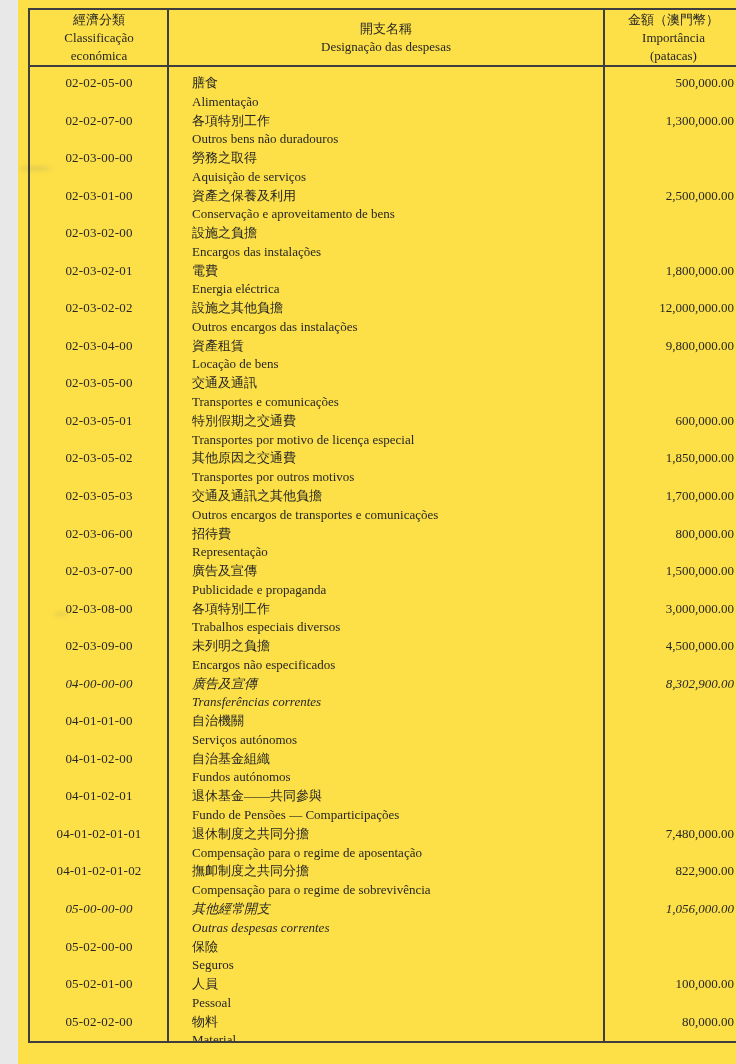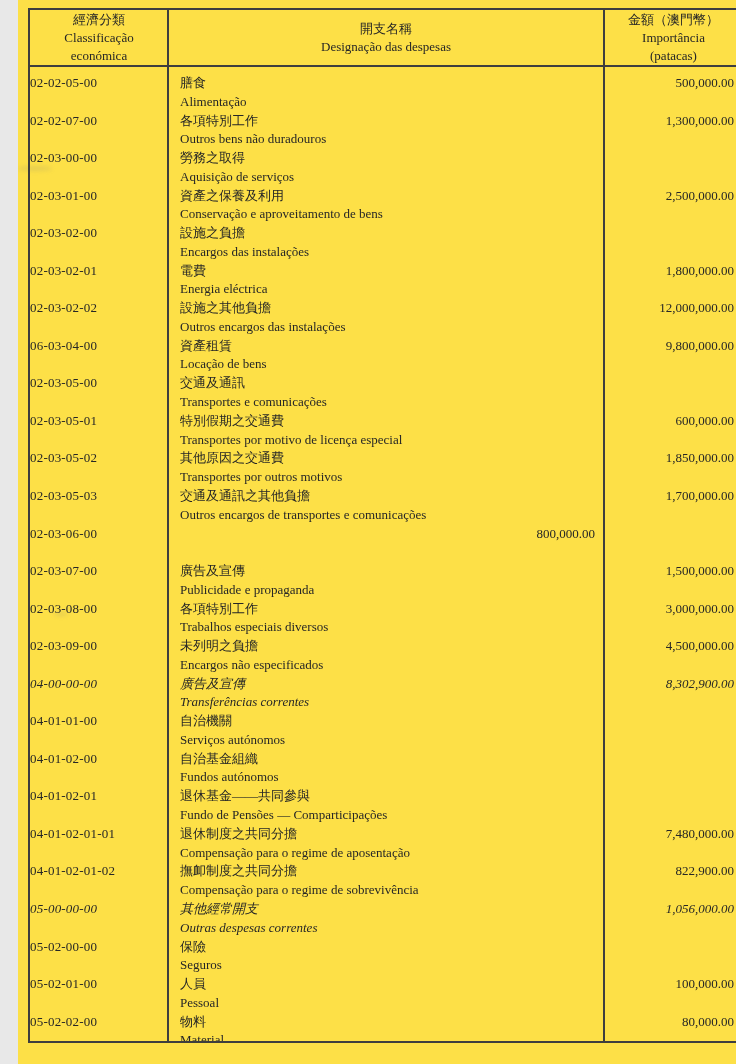--- a/index.html
+++ b/index.html
@@ -73,24 +73,24 @@
   }
   .row.italic { font-style: italic; }
   .cell {
     font-size: 13px;
     line-height: 18.6px;
     box-sizing: border-box;
     white-space: nowrap;
     overflow: hidden;
   }
   .cell.code {
-    text-align: left;
+    text-align: center;
     letter-spacing: 0.2px;
   }
-  .cell.desc { padding-left: 12px; }
+  .cell.desc { padding-left: 24px; }
   .cell.amount {
     text-align: right;
     padding-right: 9px;
   }
   
   .smudge {
     position: absolute;
     background: rgba(120,120,120,0.18);
     border-radius: 50%;
     filter: blur(2px);
@@ -184,21 +184,21 @@
   <div class="row grid">
     <div class="cell code">02-03-02-02</div>
     <div class="cell desc">
       <div>設施之其他負擔</div>
       <div>Outros encargos das instalações</div>
     </div>
     <div class="cell amount">12,000,000.00</div>
   </div>
 
   <div class="row grid">
-    <div class="cell code">06-03-04-00</div>
+    <div class="cell code">02-03-04-00</div>
     <div class="cell desc">
       <div>資產租賃</div>
       <div>Locação de bens</div>
     </div>
     <div class="cell amount">9,800,000.00</div>
   </div>
 
   <div class="row grid">
     <div class="cell code">02-03-05-00</div>
     <div class="cell desc">
@@ -230,20 +230,24 @@
     <div class="cell code">02-03-05-03</div>
     <div class="cell desc">
       <div>交通及通訊之其他負擔</div>
       <div>Outros encargos de transportes e comunicações</div>
     </div>
     <div class="cell amount">1,700,000.00</div>
   </div>
 
   <div class="row grid">
     <div class="cell code">02-03-06-00</div>
+    <div class="cell desc">
+      <div>招待費</div>
+      <div>Representação</div>
+    </div>
     <div class="cell amount">800,000.00</div>
   </div>
 
   <div class="row grid">
     <div class="cell code">02-03-07-00</div>
     <div class="cell desc">
       <div>廣告及宣傳</div>
       <div>Publicidade e propaganda</div>
     </div>
     <div class="cell amount">1,500,000.00</div>

